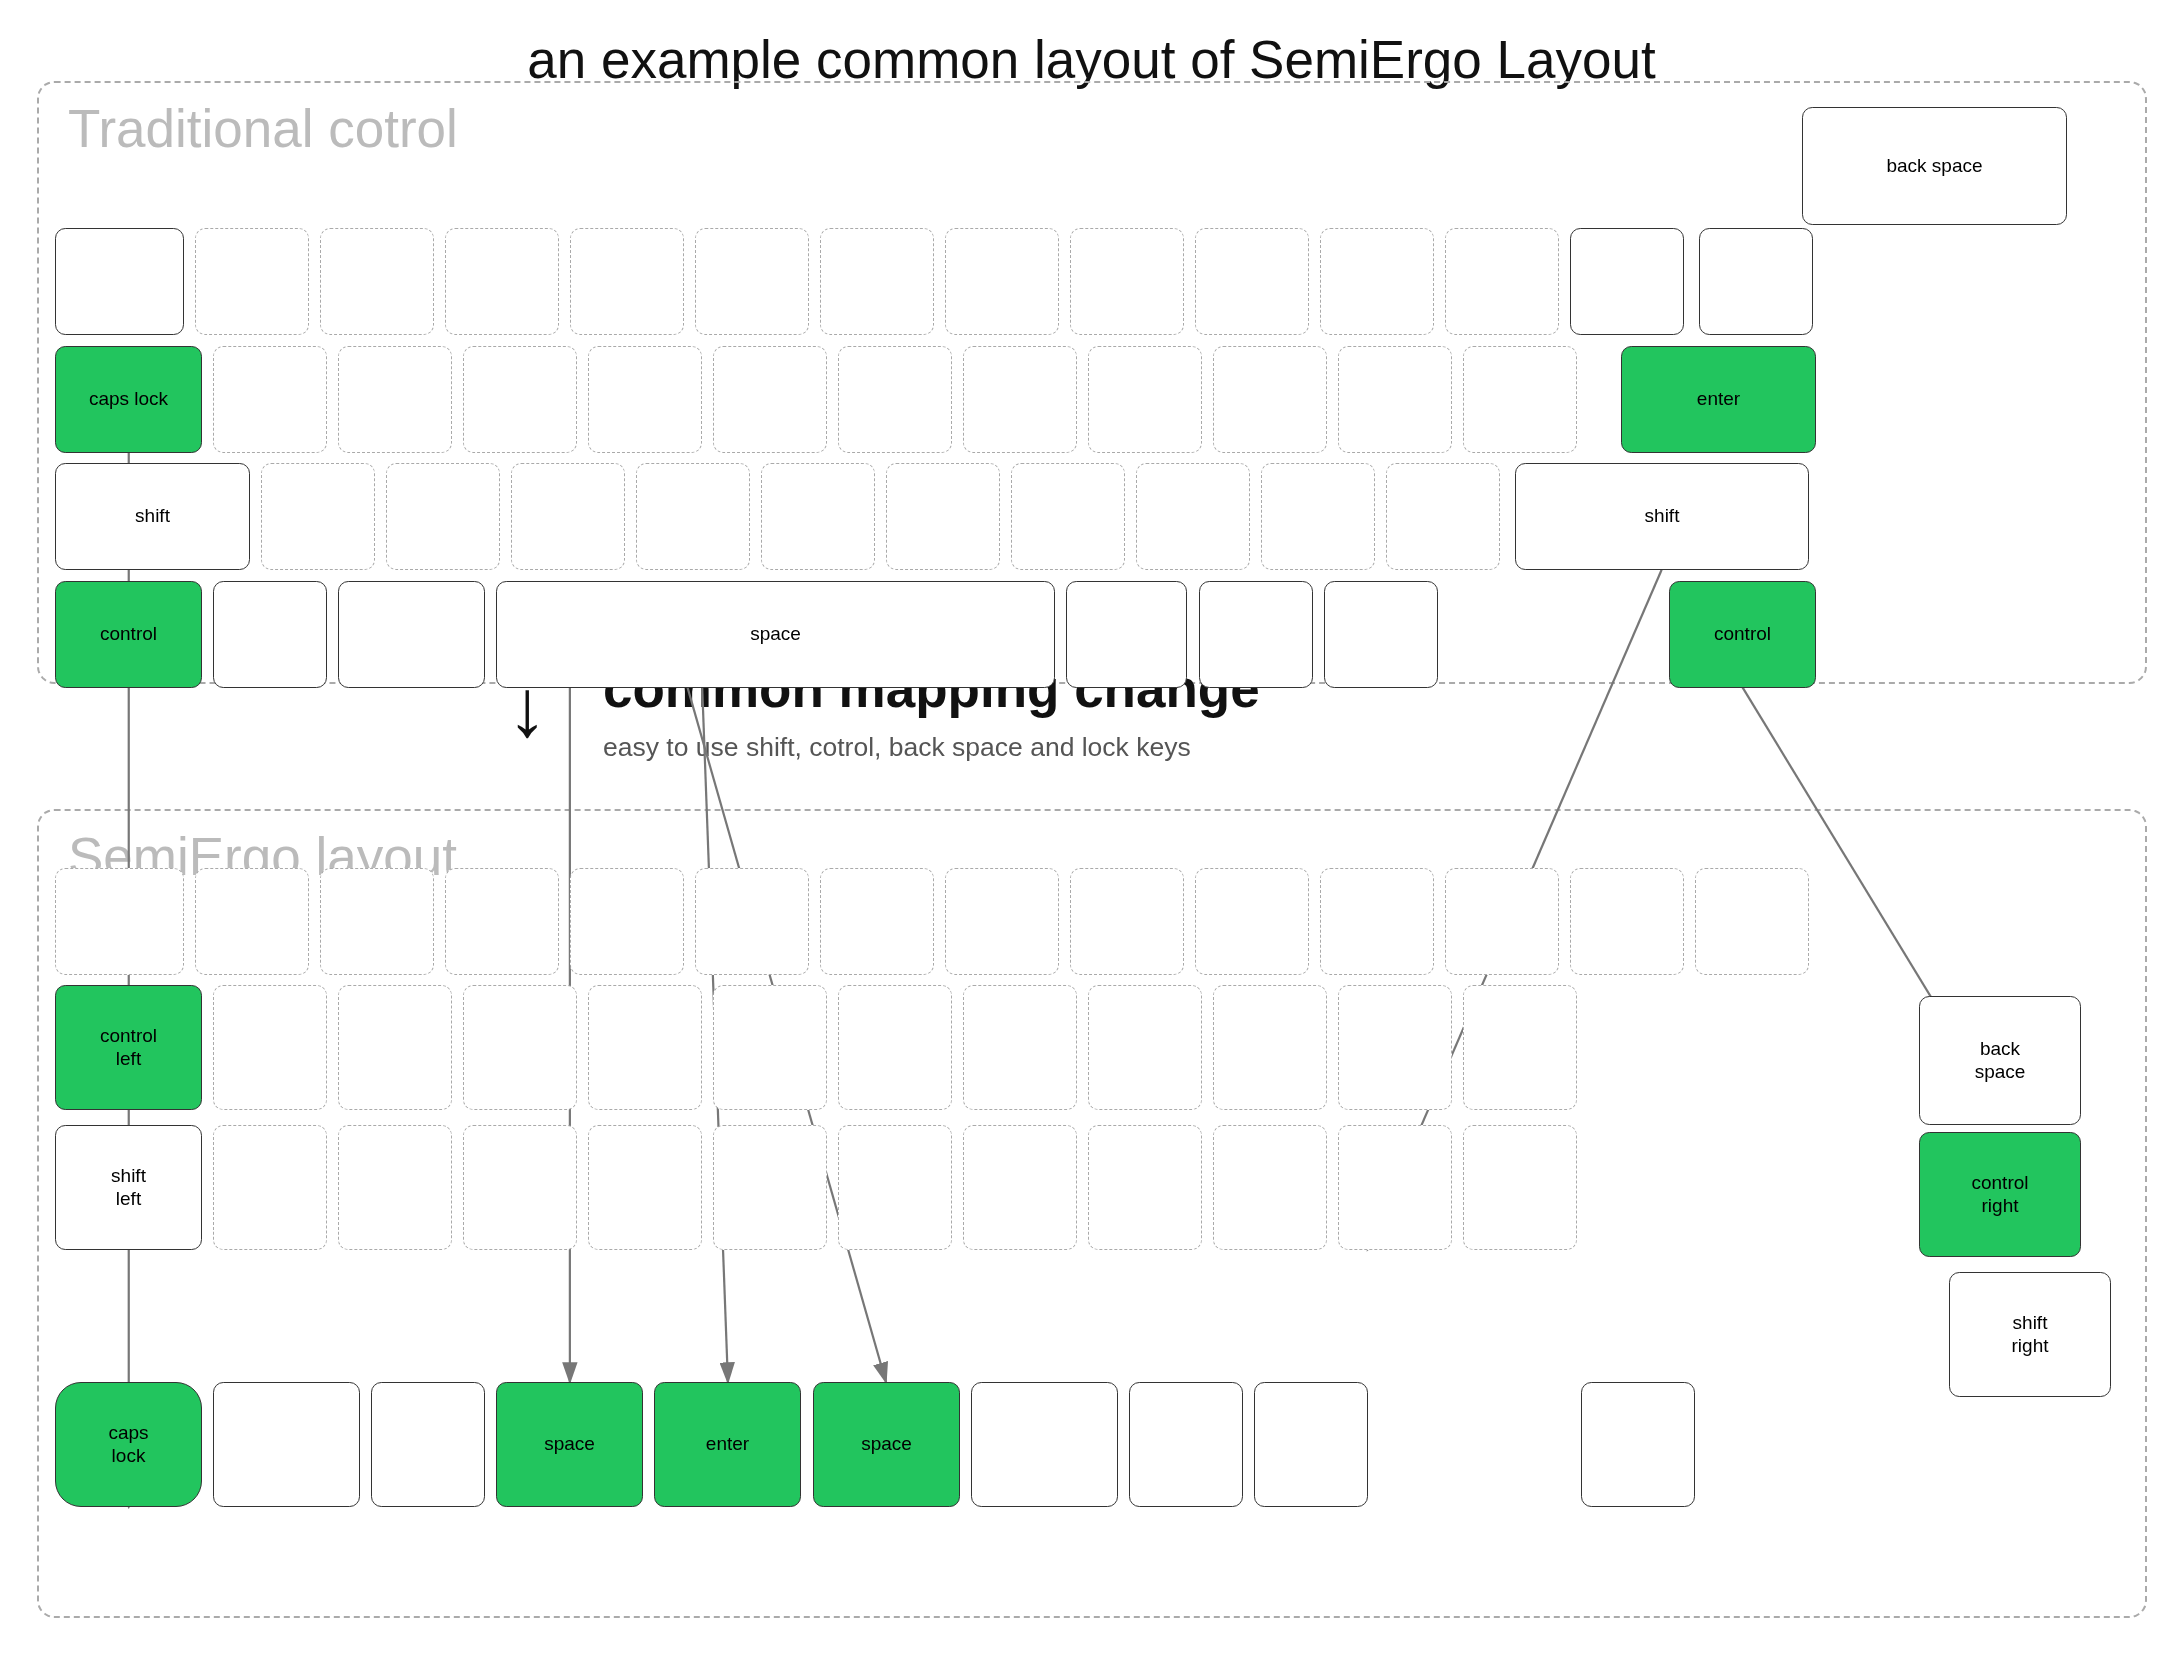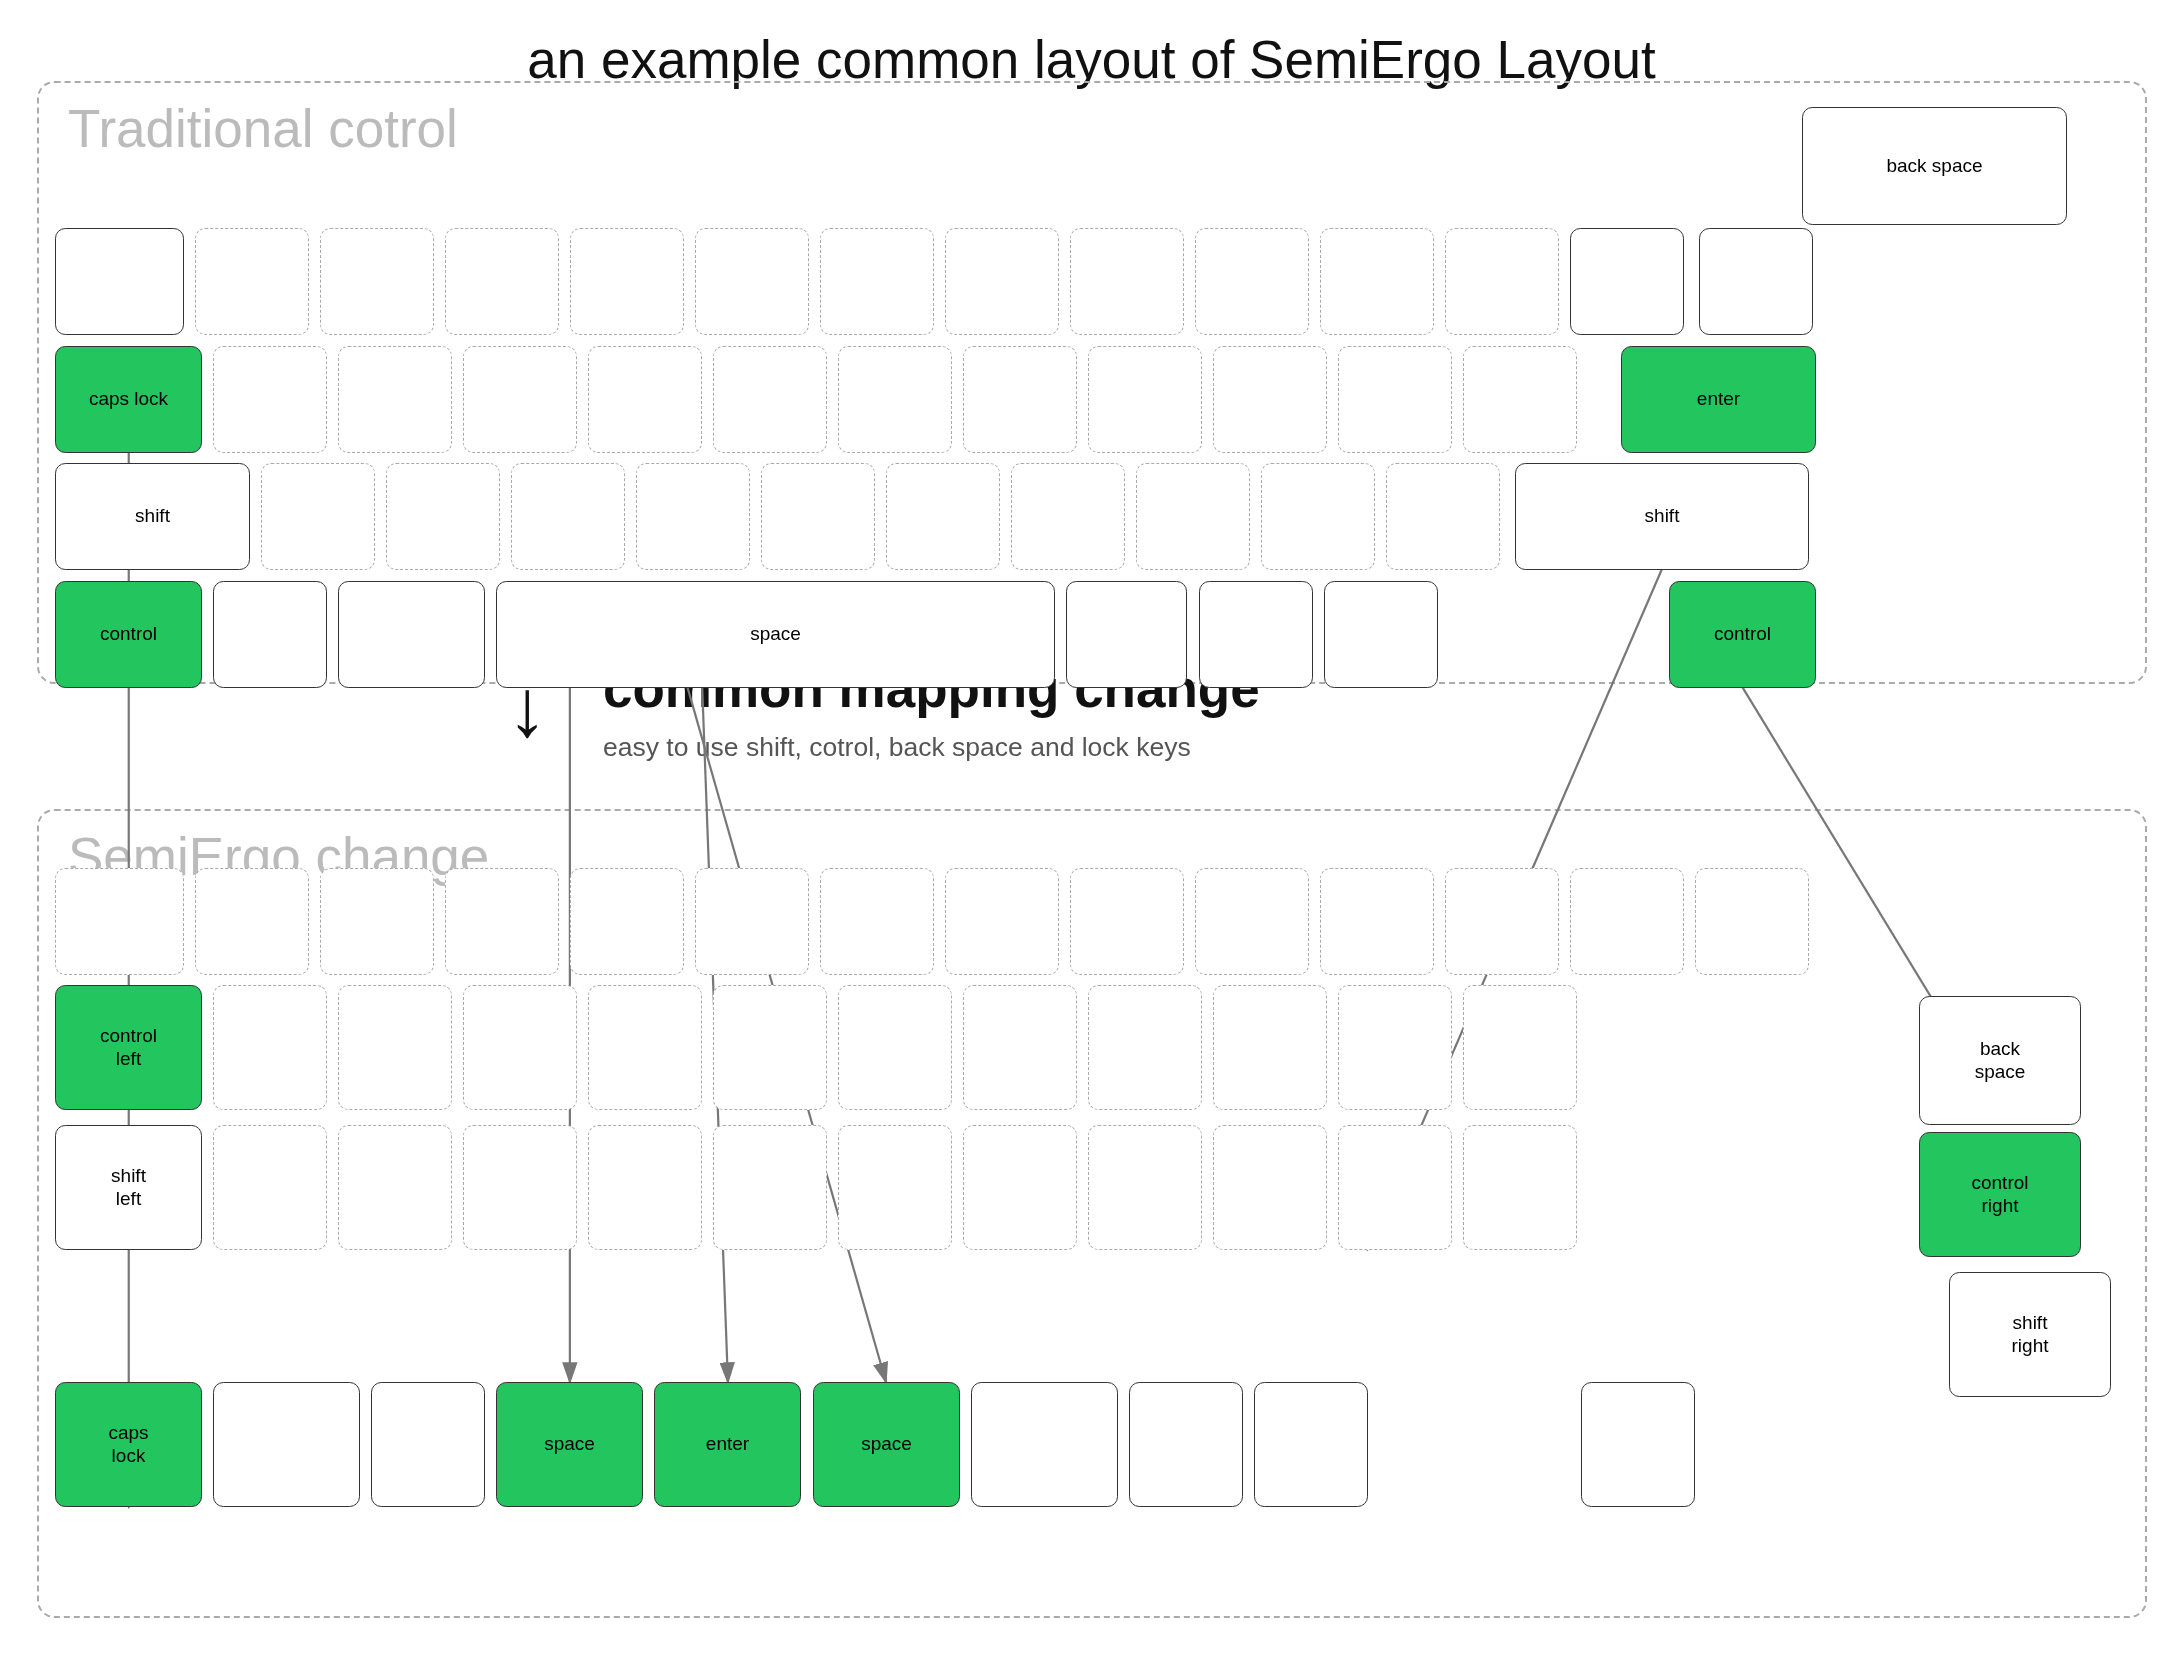--- a/index.html
+++ b/index.html
@@ -90,21 +90,21 @@
 </head>
 <body>
 
 <div class="page-title">an example common layout of SemiErgo Layout</div>
 
 <div class="keyboard-section" style="left:37px; top:81px; width:2110px; height:603px;">
   <span class="section-label">Traditional cotrol</span>
 </div>
 
 <div class="keyboard-section" style="left:37px; top:809px; width:2110px; height:809px;">
-  <span class="section-label">SemiErgo change</span>
+  <span class="section-label">SemiErgo layout</span>
 </div>
 
 <div class="annotation-arrow" style="left:507px; top:662px; font-size:81px;">↓</div>
 <div class="annotation-title" style="left:603px; top:658px;">common mapping change</div>
 <div class="annotation-sub" style="left:603px; top:732px;">easy to use shift, cotrol, back space and lock keys</div>
 
 <svg class="arrows-overlay" viewBox="0 0 2969 2281" width="2183" height="1677">
 
   <line x1="175" y1="615" x2="175" y2="2050" stroke="#777" stroke-width="3" marker-end="url(#arr)"></line>
 
@@ -212,21 +212,21 @@
     <div class="key dashed" style="left: 588px; top: 1125px; width: 114px; height: 125px;"></div>
     <div class="key dashed" style="left: 713px; top: 1125px; width: 114px; height: 125px;"></div>
     <div class="key dashed" style="left: 838px; top: 1125px; width: 114px; height: 125px;"></div>
     <div class="key dashed" style="left: 963px; top: 1125px; width: 114px; height: 125px;"></div>
     <div class="key dashed" style="left: 1088px; top: 1125px; width: 114px; height: 125px;"></div>
     <div class="key dashed" style="left: 1213px; top: 1125px; width: 114px; height: 125px;"></div>
     <div class="key dashed" style="left: 1338px; top: 1125px; width: 114px; height: 125px;"></div>
     <div class="key dashed" style="left: 1463px; top: 1125px; width: 114px; height: 125px;"></div>
     <div class="key" style="left: 1949px; top: 1272px; width: 162px; height: 125px; white-space: pre-line;">shift
 right</div>
-    <div class="key green" style="left: 55px; top: 1382px; width: 147px; height: 125px; white-space: pre-line;">caps
+    <div class="key green" style="left: 55px; top: 1382px; width: 147px; height: 125px; white-space: pre-line; border-radius: 26px;">caps
 lock</div>
     <div class="key" style="left: 213px; top: 1382px; width: 147px; height: 125px;"></div>
     <div class="key" style="left: 371px; top: 1382px; width: 114px; height: 125px;"></div>
     <div class="key green" style="left: 496px; top: 1382px; width: 147px; height: 125px; white-space: pre-line;">space</div>
     <div class="key green" style="left: 654px; top: 1382px; width: 147px; height: 125px; white-space: pre-line;">enter</div>
     <div class="key green" style="left: 813px; top: 1382px; width: 147px; height: 125px; white-space: pre-line;">space</div>
     <div class="key" style="left: 971px; top: 1382px; width: 147px; height: 125px;"></div>
     <div class="key" style="left: 1129px; top: 1382px; width: 114px; height: 125px;"></div>
     <div class="key" style="left: 1254px; top: 1382px; width: 114px; height: 125px;"></div>
     <div class="key" style="left: 1581px; top: 1382px; width: 114px; height: 125px;"></div>

